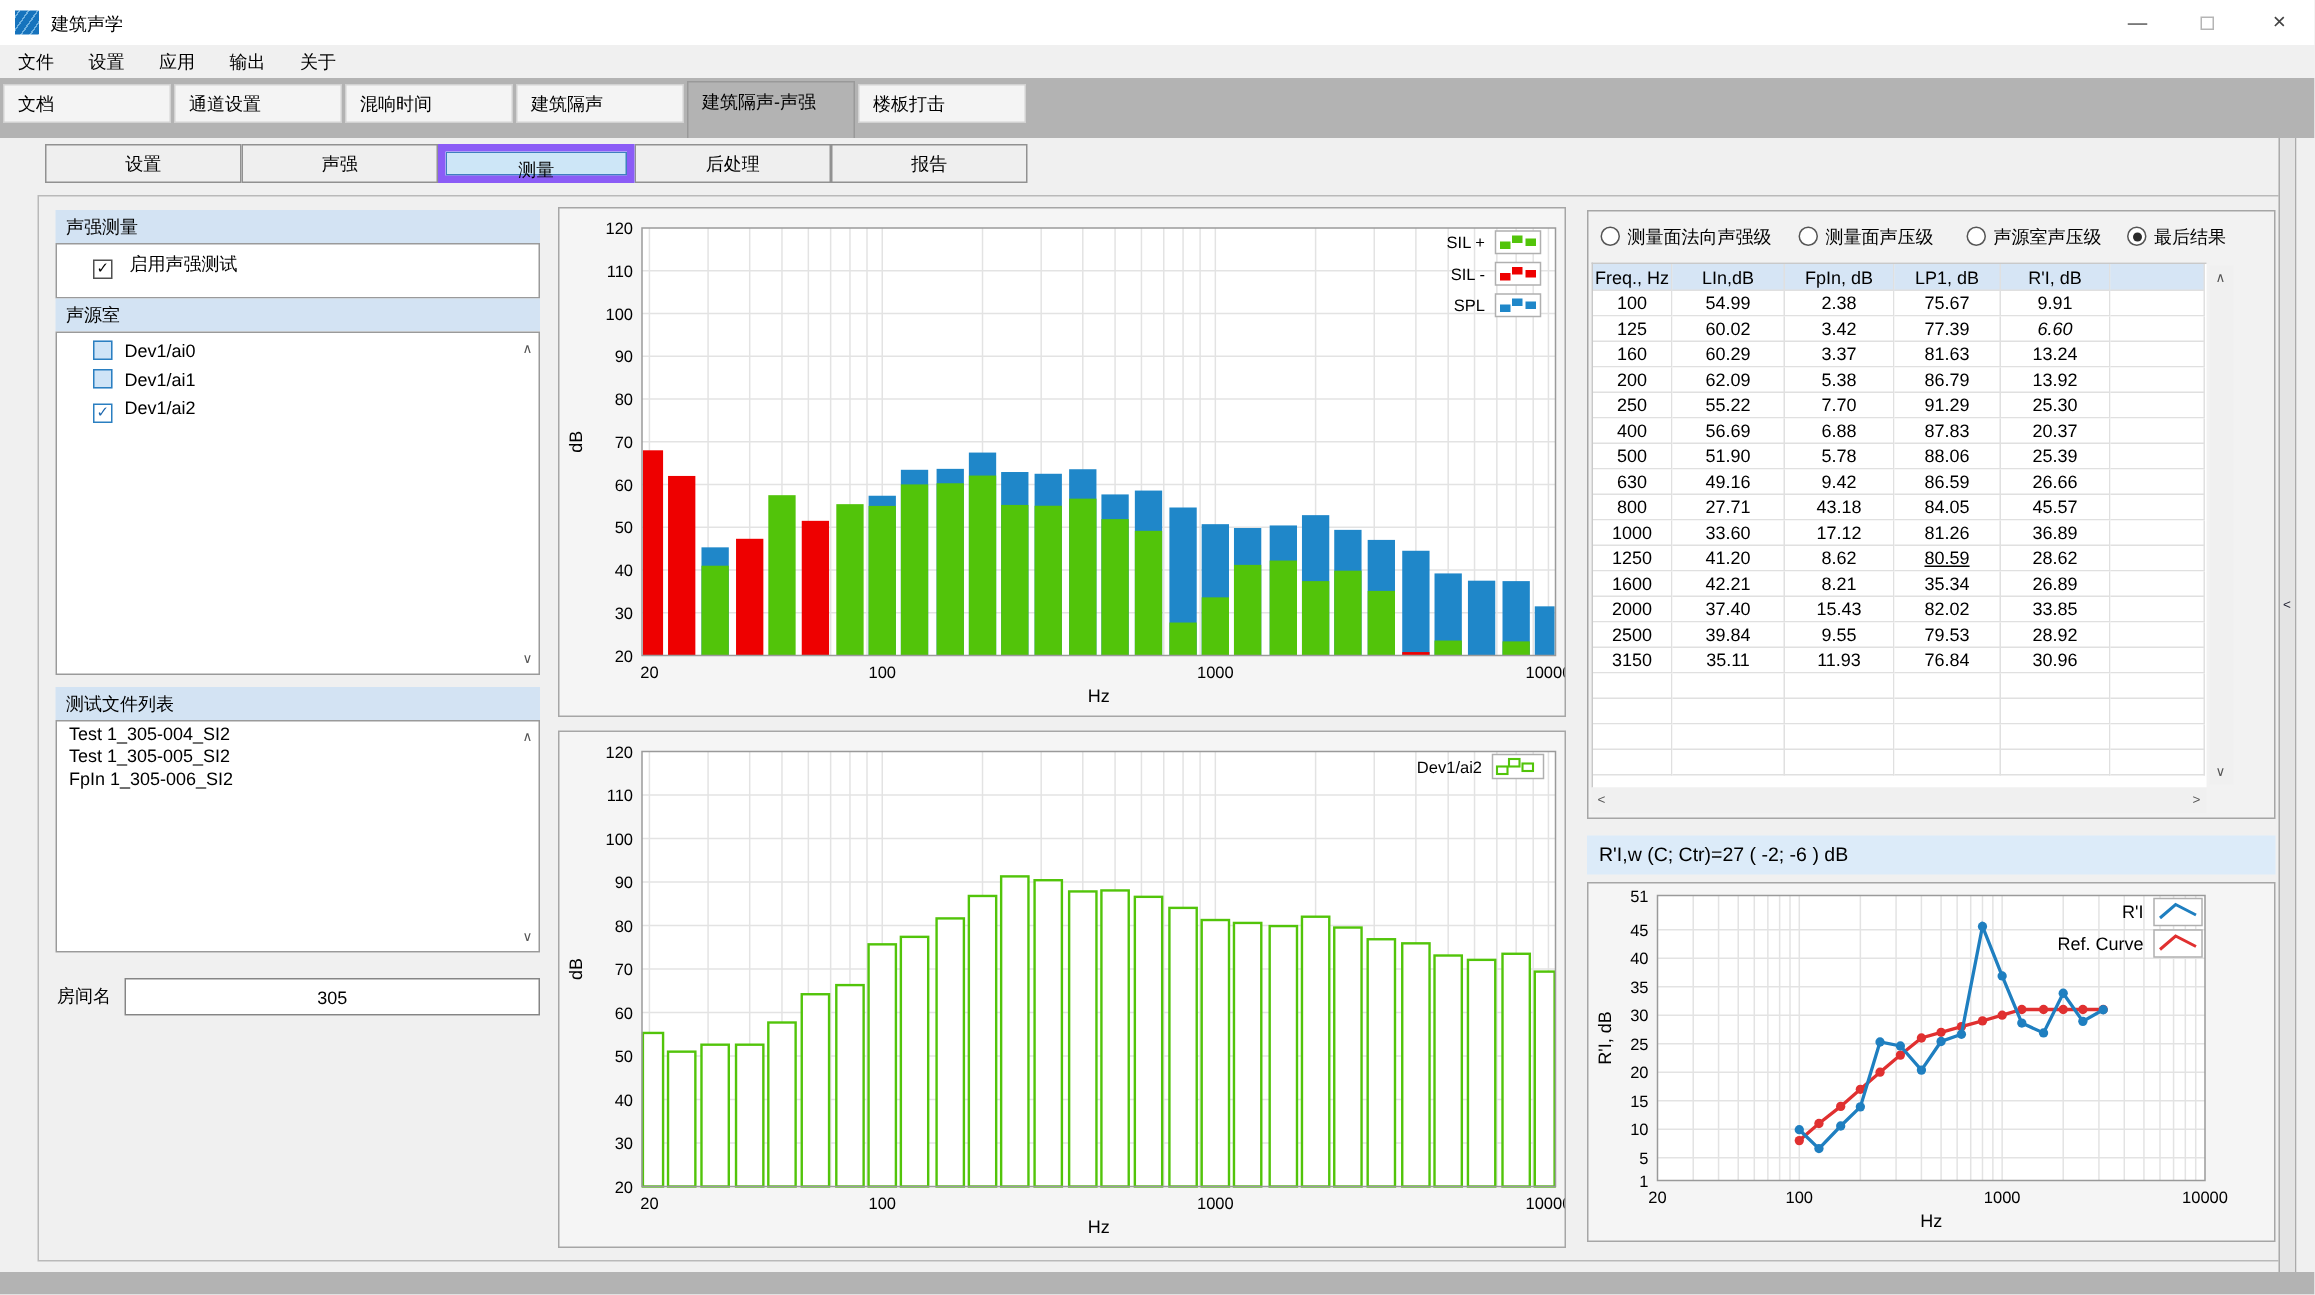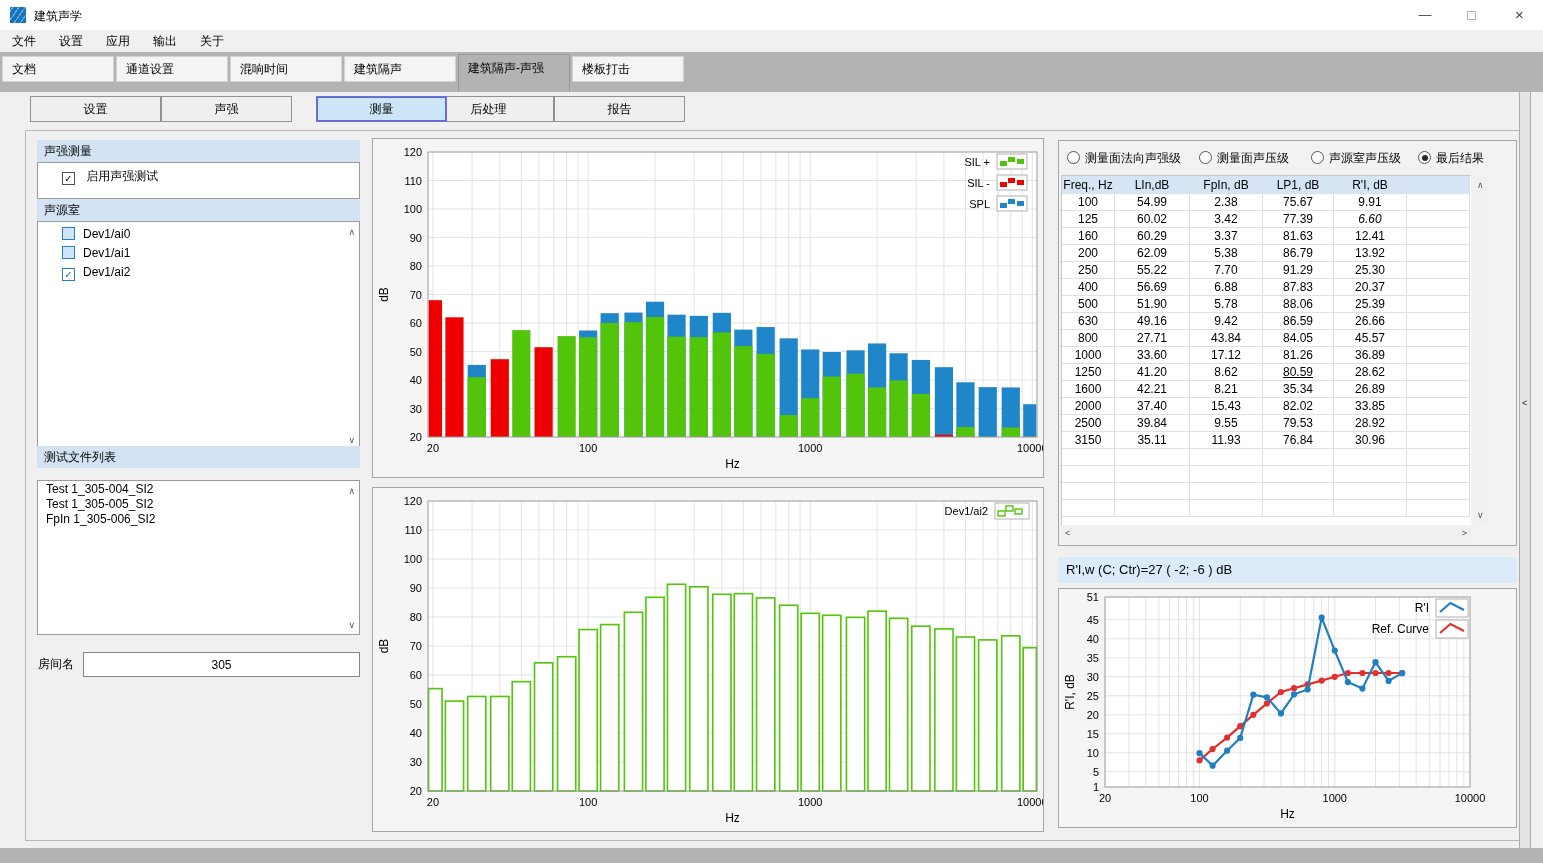--- a/index.html
+++ b/index.html
@@ -30,21 +30,21 @@
   .page { position:absolute; left:8px; top:92px; width:1511px; height:756px; background:#f0f0f0; }
   .splitter { position:absolute; left:1519px; top:92px; width:12px; height:756px; background:#e4e4e4;
     border-left:1px solid #ababab; border-right:1px solid #ababab; }
   .splitter .arr { position:absolute; top:306px; left:2px; font-size:9px; color:#223; }
   .right-margin { position:absolute; left:1531px; top:92px; width:12px; height:756px; background:#f0f0f0; }
   .bottomband { position:absolute; left:0; top:848px; width:1543px; height:15px; background:#b3b3b3; }
 
   
   .subtab { position:absolute; top:4px; width:131px; height:26px; background:#efefef;
     border:1px solid #919191; text-align:center; line-height:24px; }
-  .subtab.active { background:#cde6f7; border:1px solid #8b5cf6; box-shadow:inset 0 0 0 1px #3f7fbf; z-index:2;margin-left:24px; }
+  .subtab.active { background:#cde6f7; border:5px solid #8b5cf6; box-shadow:inset 0 0 0 1px #3f7fbf; z-index:2; }
 
   .groupbox-main { position:absolute; left:17px; top:38px; width:1496px; height:711px;
     border:1px solid #b9b9b9; background:#f0f0f0; }
 
   
   .hdr-band { position:absolute; left:29px; width:323px; height:22px; background:#d3e3f3;
     padding:3px 0 0 7px; }
   .box { position:absolute; left:29px; width:323px; background:#fff; border:1px solid #9a9a9a; }
   .cb-row { position:relative; padding:5px 0 0 24px; height:19px; }
   .cb { display:inline-block; width:13px; height:13px; border:1px solid #4f4f4f; background:#fff;
@@ -129,21 +129,21 @@
     </div>
   </div>
   <div class="hdr-band" style="top:107px">声源室</div>
   <div class="box" style="top:129px;height:229px" id="channel-list">
     <span class="list-scroll-up">∧</span>
     <span class="list-scroll-dn">∨</span>
   <div class="cb-row"><span class="cb chan"></span><span>Dev1/ai0</span></div>
       <div class="cb-row"><span class="cb chan"></span><span>Dev1/ai1</span></div>
       <div class="cb-row"><span class="cb chan checked">✓</span><span>Dev1/ai2</span></div>
     </div>
-  <div class="hdr-band" style="top:354px">测试文件列表</div>
+  <div class="hdr-band" style="top:366px">测试文件列表</div>
   <div class="box" style="top:388px;height:155px" id="file-list">
     <span class="list-scroll-up">∧</span>
     <span class="list-scroll-dn">∨</span>
   <div class="file-item">Test 1_305-004_SI2</div>
       <div class="file-item">Test 1_305-005_SI2</div>
       <div class="file-item">FpIn 1_305-006_SI2</div>
     </div>
   <span class="room-label">房间名</span>
   <input class="room-input" value="305" style="">
 
@@ -392,21 +392,21 @@
           <div class="td" style="width: 73px;">3.42</div>
           <div class="td" style="width: 71px;">77.39</div>
           <div class="td" style="width: 73px; font-style: italic;">6.60</div>
           <div class="td" style="width: 63px;"></div>
         </div>
         <div class="tr">
           <div class="td" style="width: 53px;">160</div>
           <div class="td" style="width: 75px;">60.29</div>
           <div class="td" style="width: 73px;">3.37</div>
           <div class="td" style="width: 71px;">81.63</div>
-          <div class="td" style="width: 73px;">12.41</div>
+          <div class="td" style="width: 73px;">13.24</div>
           <div class="td" style="width: 63px;"></div>
         </div>
         <div class="tr">
           <div class="td" style="width: 53px;">200</div>
           <div class="td" style="width: 75px;">62.09</div>
           <div class="td" style="width: 73px;">5.38</div>
           <div class="td" style="width: 71px;">86.79</div>
           <div class="td" style="width: 73px;">13.92</div>
           <div class="td" style="width: 63px;"></div>
         </div>
@@ -438,21 +438,21 @@
           <div class="td" style="width: 53px;">630</div>
           <div class="td" style="width: 75px;">49.16</div>
           <div class="td" style="width: 73px;">9.42</div>
           <div class="td" style="width: 71px;">86.59</div>
           <div class="td" style="width: 73px;">26.66</div>
           <div class="td" style="width: 63px;"></div>
         </div>
         <div class="tr">
           <div class="td" style="width: 53px;">800</div>
           <div class="td" style="width: 75px;">27.71</div>
-          <div class="td" style="width: 73px;">43.84</div>
+          <div class="td" style="width: 73px;">43.18</div>
           <div class="td" style="width: 71px;">84.05</div>
           <div class="td" style="width: 73px;">45.57</div>
           <div class="td" style="width: 63px;"></div>
         </div>
         <div class="tr">
           <div class="td" style="width: 53px;">1000</div>
           <div class="td" style="width: 75px;">33.60</div>
           <div class="td" style="width: 73px;">17.12</div>
           <div class="td" style="width: 71px;">81.26</div>
           <div class="td" style="width: 73px;">36.89</div>

